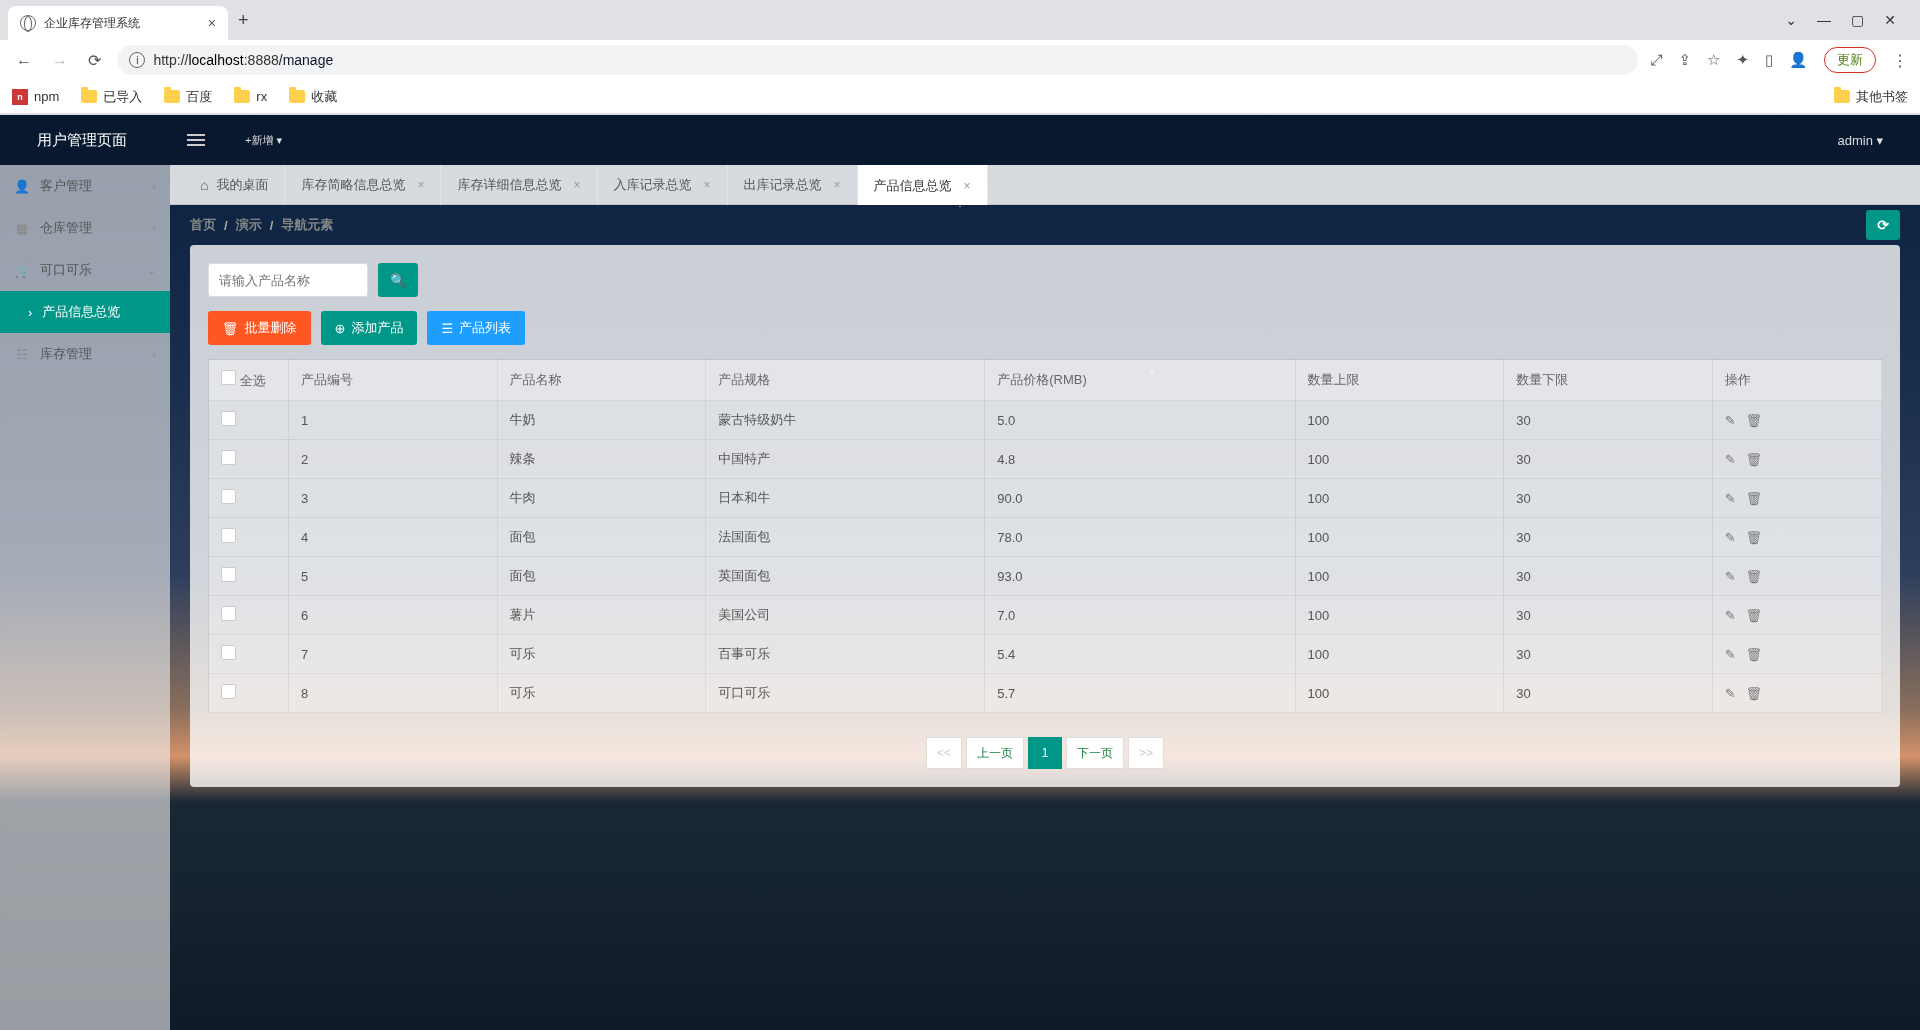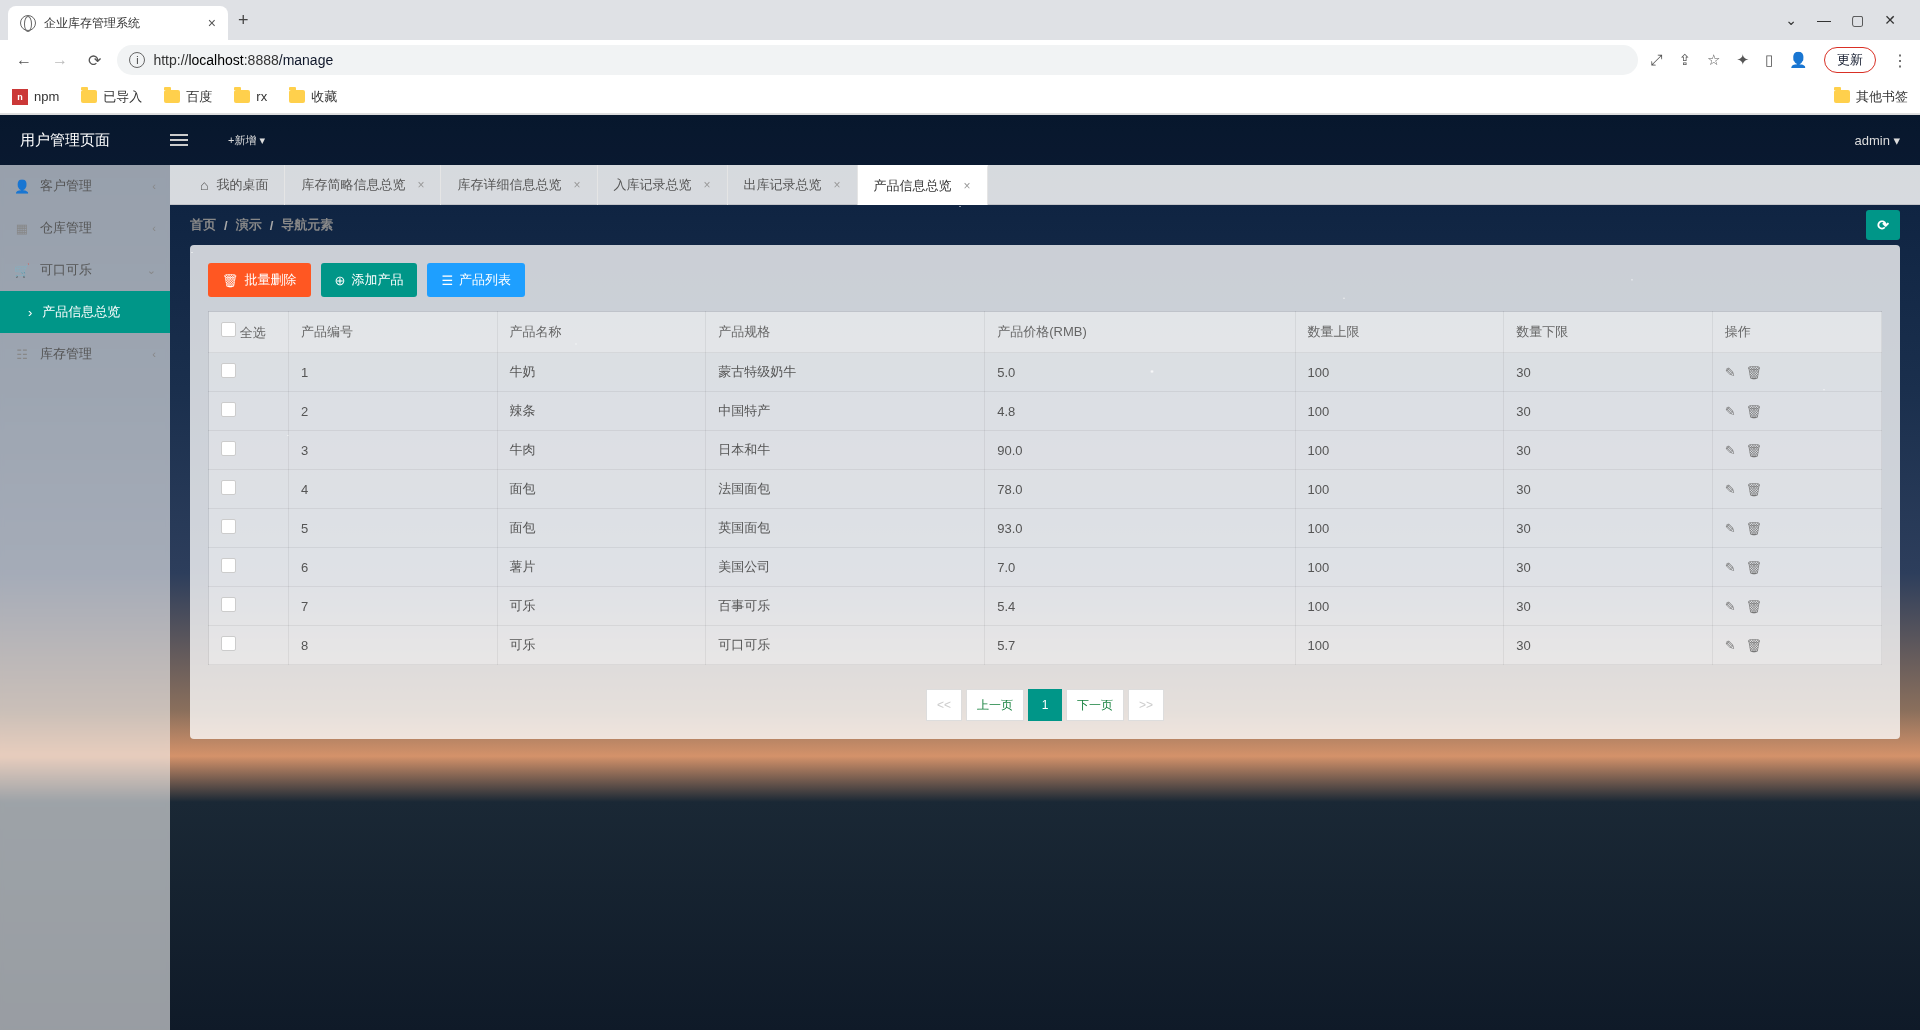--- a/index.html
+++ b/index.html
@@ -16,21 +16,21 @@
 .window-controls { margin-left: auto; display: flex; gap: 20px; padding: 0 16px; color: #333; font-size: 14px; }
 
 .addr-bar { display: flex; align-items: center; height: 40px; padding: 0 12px; gap: 12px; }
 .addr-bar .nav-btn { font-size: 16px; color: #555; padding: 4px; }
 .addr-bar .nav-btn.disabled { color: #bbb; }
 .url-box { flex: 1; display: flex; align-items: center; height: 30px; border-radius: 15px; background: #f1f3f4; padding: 0 12px; font-size: 14px; color: #333; gap: 8px; }
 .url-box .info-icon { width: 16px; height: 16px; border: 1.5px solid #666; border-radius: 50%; display: flex; align-items: center; justify-content: center; font-size: 10px; }
 .url-host { color: #000; }
 .url-path { color: #0f172a; }
 .addr-icons { display: flex; gap: 16px; color: #555; font-size: 15px; align-items: center; }
-.update-btn { border: 1.5px solid #d93025; color: #0f172a; border-radius: 14px; padding: 3px 12px; font-size: 13px; }
+.update-btn { border: 1.5px solid #d93025; color: #4d7c0f; border-radius: 14px; padding: 3px 12px; font-size: 13px; }
 .dots { font-size: 16px; color: #555; }
 
 .bookmark-bar { display: flex; align-items: center; height: 34px; padding: 0 12px; gap: 22px; font-size: 13px; color: #333; border-bottom: 1px solid #e0e0e0; }
 .bk { display: flex; align-items: center; gap: 6px; }
 .bk .folder { width: 16px; height: 13px; background: #ffd04c; border-radius: 2px; position: relative; }
 .bk .folder::before { content: ""; position: absolute; top: -3px; left: 0; width: 7px; height: 3px; background: #ffd04c; border-radius: 1px 1px 0 0; }
 .bk .npm-icon { width: 16px; height: 16px; background: #cb3837; color: #fff; font-size: 9px; font-weight: bold; display: flex; align-items: center; justify-content: center; }
 .bk-right { margin-left: auto; }
 
 
@@ -38,21 +38,21 @@
 .app-sky { position: absolute; inset: 0; background:
   radial-gradient(1px 1px at 10% 15%, #fff, transparent),
   radial-gradient(1px 1px at 30% 25%, #fff, transparent),
   radial-gradient(1px 1px at 50% 10%, #fff, transparent),
   radial-gradient(1px 1px at 70% 20%, #fff, transparent),
   radial-gradient(1px 1px at 85% 18%, #fff, transparent),
   radial-gradient(1px 1px at 95% 30%, #fff, transparent),
   radial-gradient(1px 1px at 15% 35%, #fff, transparent),
   radial-gradient(2px 2px at 60% 28%, #fff, transparent); }
 
-.topbar { position: relative; display: flex; align-items: center; height: 50px; background: rgba(0,0,0,0.25); color: #fff; padding: 0 20px; font-size: 14px; z-index: 5; }
+.topbar { position: relative; display: flex; align-items: center; height: 50px; background: rgba(0,0,0,0.25); color: #fff; padding: 0 37px; font-size: 14px; z-index: 5; }
 .topbar .brand { font-size: 15px; margin-right: 60px; }
 .burger { width: 18px; height: 2px; background: #ccc; position: relative; margin-right: 40px; }
 .burger::before, .burger::after { content: ""; position: absolute; left: 0; width: 18px; height: 2px; background: #ccc; }
 .burger::before { top: -5px; } .burger::after { top: 5px; }
 .topbar .dd { color: #ddd; font-size: 11px; }
 .topbar .user { margin-left: auto; color: #ddd; font-size: 13px; }
 
 .body-wrap { position: relative; display: flex; height: 866px; z-index: 3; }
 
 .sidebar { width: 170px; background: rgba(245,245,245,0.6); backdrop-filter: blur(2px); }
@@ -230,20 +230,26 @@
       <div class="crumb-row">
         <span>首页</span>
         <span class="sep">/</span>
         <span>演示</span>
         <span class="sep">/</span>
         <span>导航元素</span>
         <span class="refresh-btn">⟳</span>
       </div>
 
       <div class="panel">
+        <div class="toolbar">
+          <input class="search-input" placeholder="请输入产品名称" style="">
+          <span class="btn btn-search">
+              <span class="ico">🔍</span>
+            </span>
+        </div>
         <div class="toolbar2">
           <span class="btn btn-danger">
               <span class="ico">🗑</span>
               <span>批量删除</span>
             </span>
           <span class="btn btn-success">
               <span class="ico">⊕</span>
               <span>添加产品</span>
             </span>
           <span class="btn btn-info">

